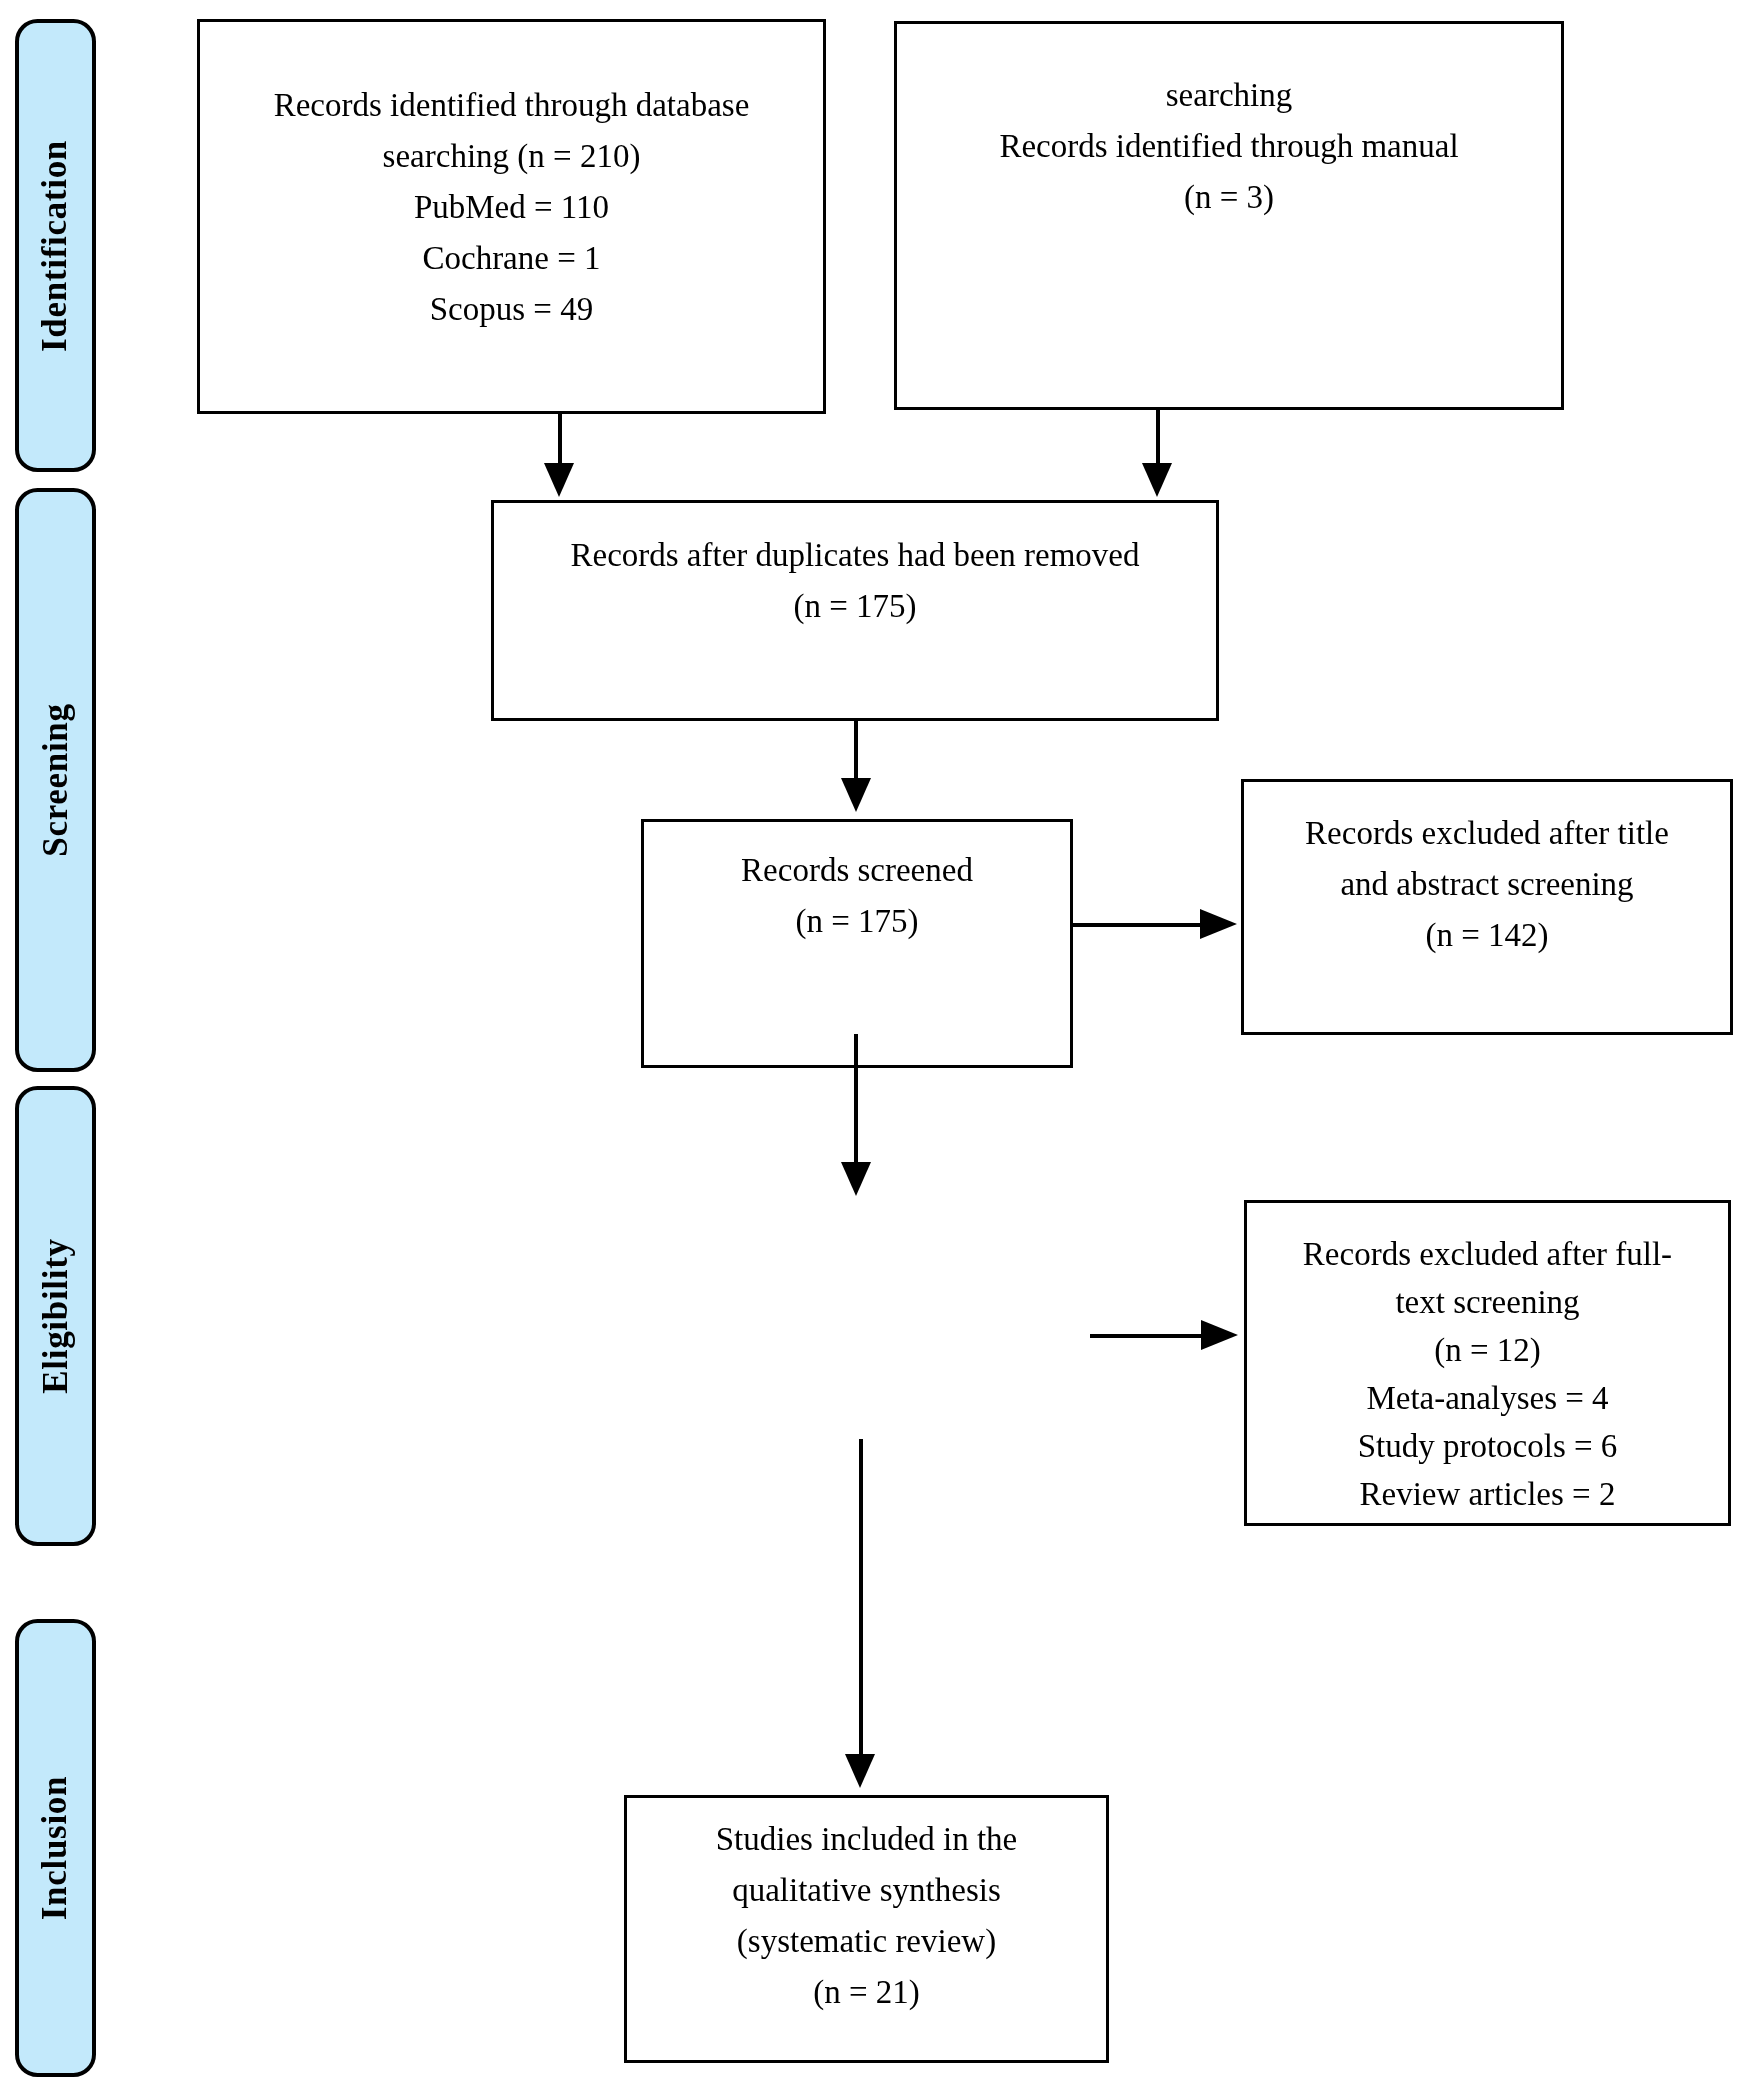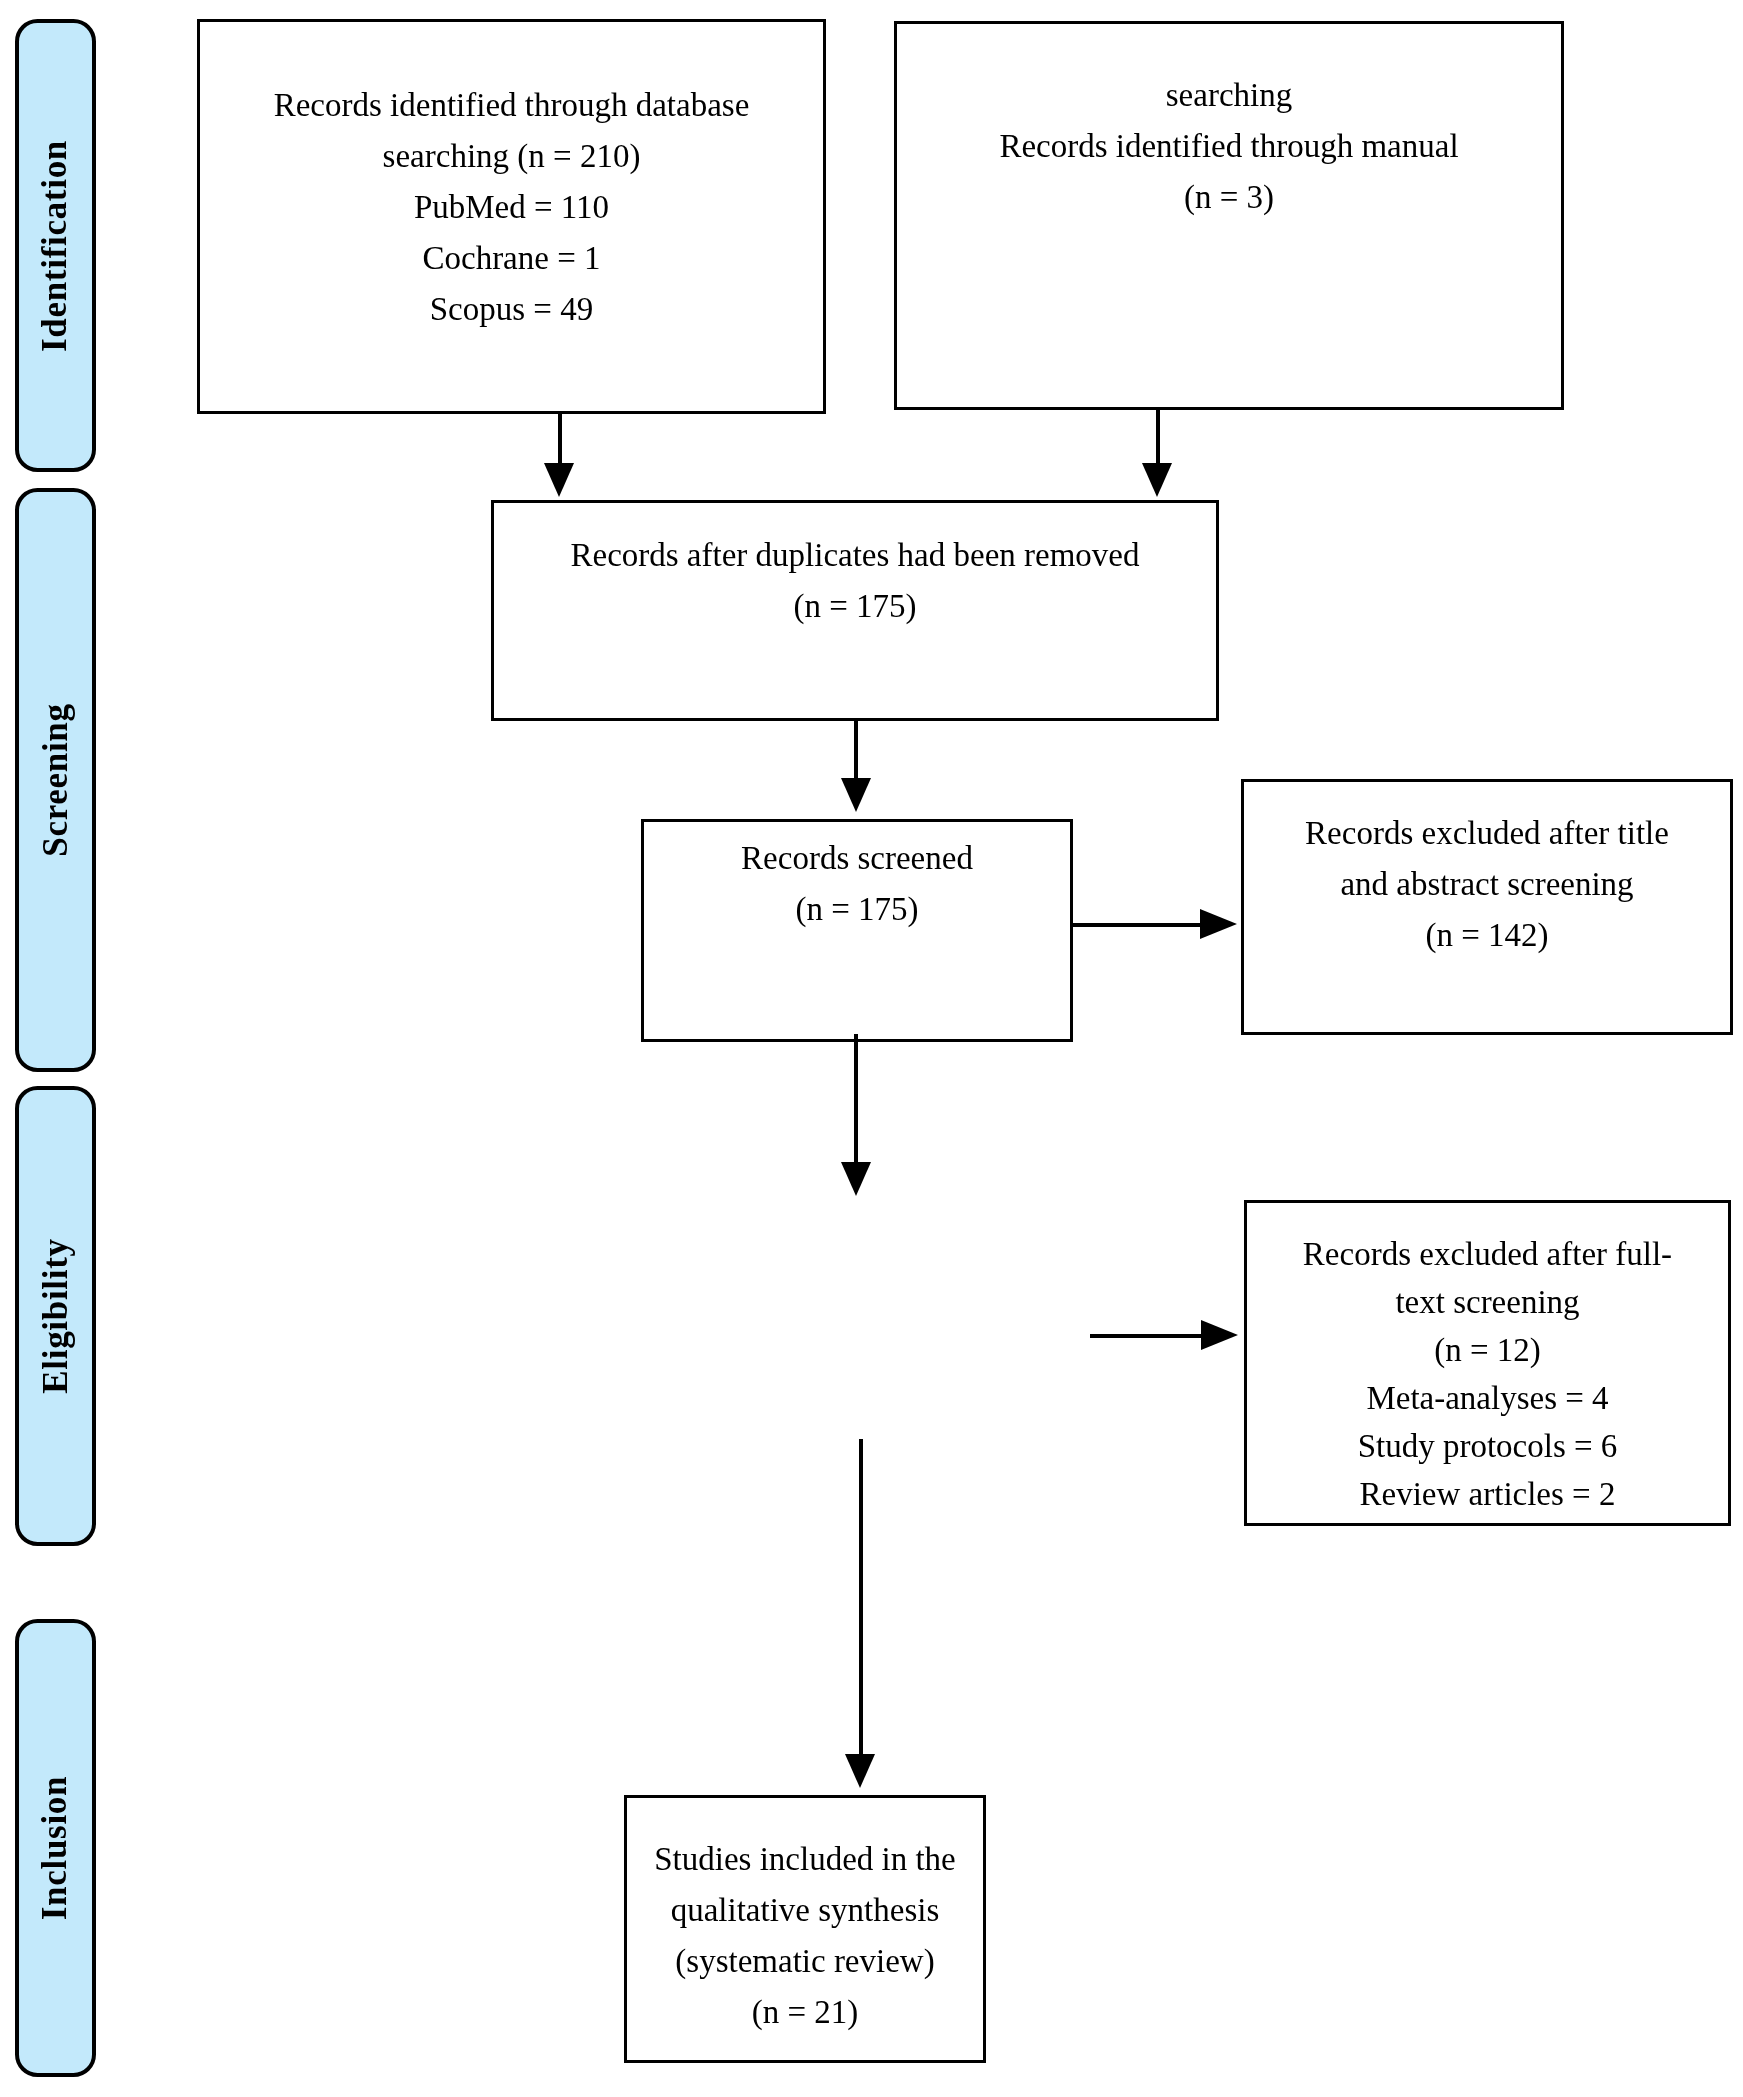--- a/index.html
+++ b/index.html
@@ -48,25 +48,25 @@
     background: #ffffff;
     border: 3.7px solid #000000;
     box-sizing: border-box;
     text-align: center;
     font-size: 33px;
     line-height: 51px;
   }
   .box-database  { left: 197px;  top: 19px;   width: 629px; height: 395px; padding-top: 58px; }
   .box-manual    { left: 894px; top: 21px;   width: 670px; height: 389px; padding-top: 46px; }
   .box-dup       { left: 491px;  top: 500px;  width: 728px; height: 221px; padding-top: 27px; }
-  .box-screened  { left: 641px;  top: 819px; width: 432px; height: 223px; padding-top: 11px; }
+  .box-screened  { left: 641px;  top: 819px; width: 432px; height: 249px; padding-top: 23px; }
   .box-excl1     { left: 1241px; top: 779px; width: 492px; height: 256px; padding-top: 25.5px; }
   .box-fulltext  { left: 638px;  top: 1227px; width: 452px; height: 211px; padding-top: 25.5px; }
   .box-excl2     { left: 1244px; top: 1200px; width: 487px; height: 326px; padding-top: 27px; line-height: 48px; }
-  .box-included  { left: 624px;  top: 1795px; width: 362px; height: 268px; padding-top: 36px; }
+  .box-included  { left: 624px;  top: 1795px; width: 485px; height: 268px; padding-top: 16px; }
 
   
   .vline {
     position: absolute;
     width: 3.7px;
     background: #000000;
   }
   .hline {
     position: absolute;
     height: 3.7px;

